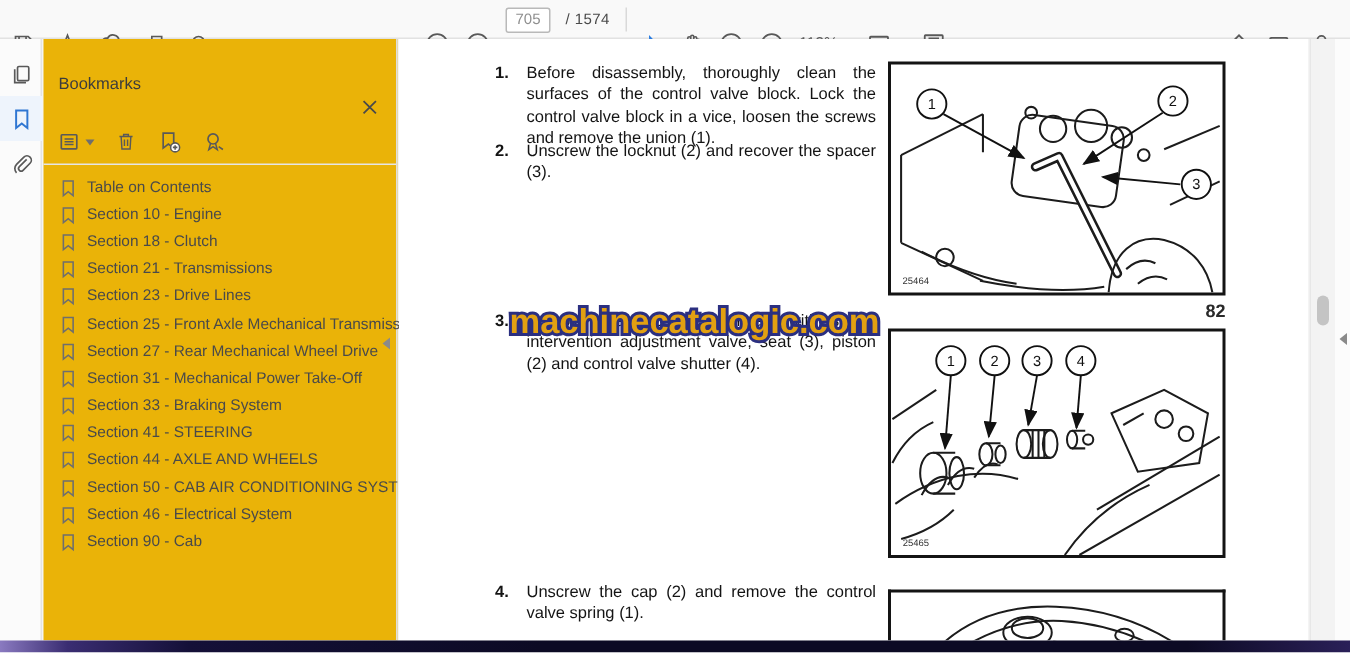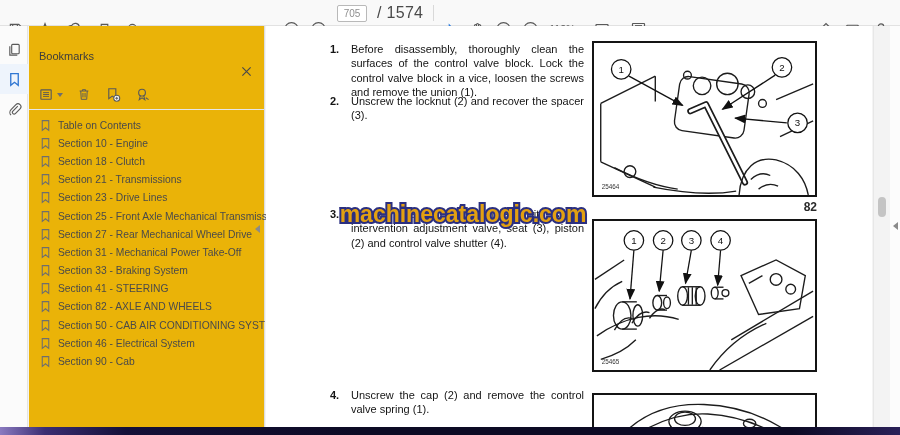--- a/index.html
+++ b/index.html
@@ -12,21 +12,21 @@
   .tb-group { position:absolute; top:0; height:26px; display:flex; align-items:center; gap:12px; }
   .tb-left   { left:8px; gap:14px; }
   .tb-center { left:283px; gap:10px; }
   .tb-right  { right:10px; gap:13px; }
   .tb-btn { display:flex; align-items:flex-end; justify-content:center; cursor:pointer;margin-top:32px; }
   .tb-btn svg { display:block; }
   .tb-sep { width:1px; height:16px; background:#d9d9d9; }
   .page-input { width:30px; height:17px; border:1px solid #b9b9b9; border-radius:2px;
                 font-size:10px; text-align:center; color:#8f8f8f; background:#fff;
                 font-family:"Liberation Sans", sans-serif; }
-  .page-total { font-size:16px; color:#4a4a4a; letter-spacing:0.3px; }
+  .page-total { font-size:10px; color:#4a4a4a; letter-spacing:0.3px; }
   .zoom-label { font-size:10.5px; color:#5a5a5a; }
   .caret-down { width:0; height:0; border-left:3.5px solid transparent; border-right:3.5px solid transparent;
                 border-top:4px solid #6e6e6e; display:inline-block; margin-left:3px; }
 
   
   .main { position:absolute; top:26px; left:0; width:900px; height:401px; background:#f4f4f4; overflow:hidden; }
 
   
   .rail { position:absolute; left:0; top:0; width:28px; height:401px; background:#fbfbfb; border-right:1px solid #e4e4e4; }
   .rail-btn { width:28px; height:30px; display:flex; align-items:center; justify-content:center; cursor:pointer; }
@@ -334,21 +334,21 @@
     <svg class="bm-ico" viewBox="0 0 16 16">
             <path d="M4 2h8v12l-4-3.2L4 14z" fill="none" stroke="#6e6e6e" stroke-width="1.3"></path>
           </svg>
     <span class="bm-label">Section 41 - STEERING</span>
   </div>
 
   <div class="bm-item">
     <svg class="bm-ico" viewBox="0 0 16 16">
             <path d="M4 2h8v12l-4-3.2L4 14z" fill="none" stroke="#6e6e6e" stroke-width="1.3"></path>
           </svg>
-    <span class="bm-label">Section 82 - AXLE AND WHEELS</span>
+    <span class="bm-label">Section 44 - AXLE AND WHEELS</span>
   </div>
 
   <div class="bm-item">
     <svg class="bm-ico" viewBox="0 0 16 16">
             <path d="M4 2h8v12l-4-3.2L4 14z" fill="none" stroke="#6e6e6e" stroke-width="1.3"></path>
           </svg>
     <span class="bm-label">Section 50 - CAB AIR CONDITIONING SYSTEM</span>
   </div>
 
   <div class="bm-item">

